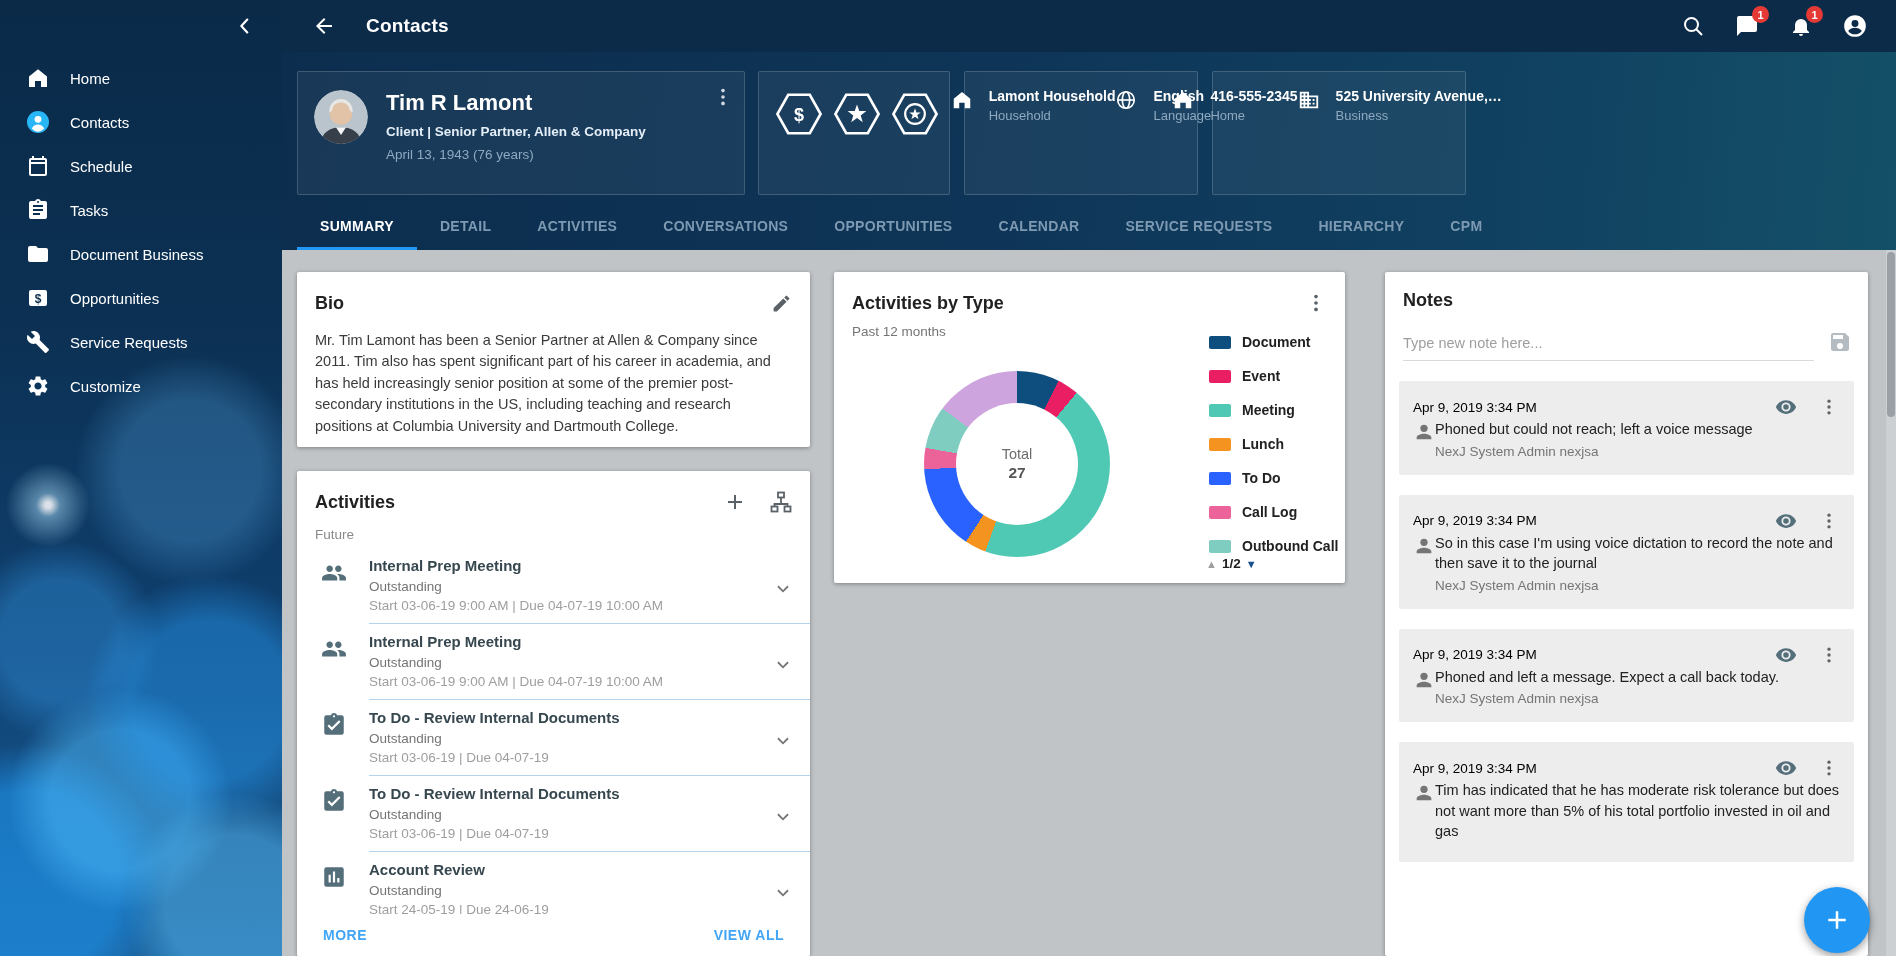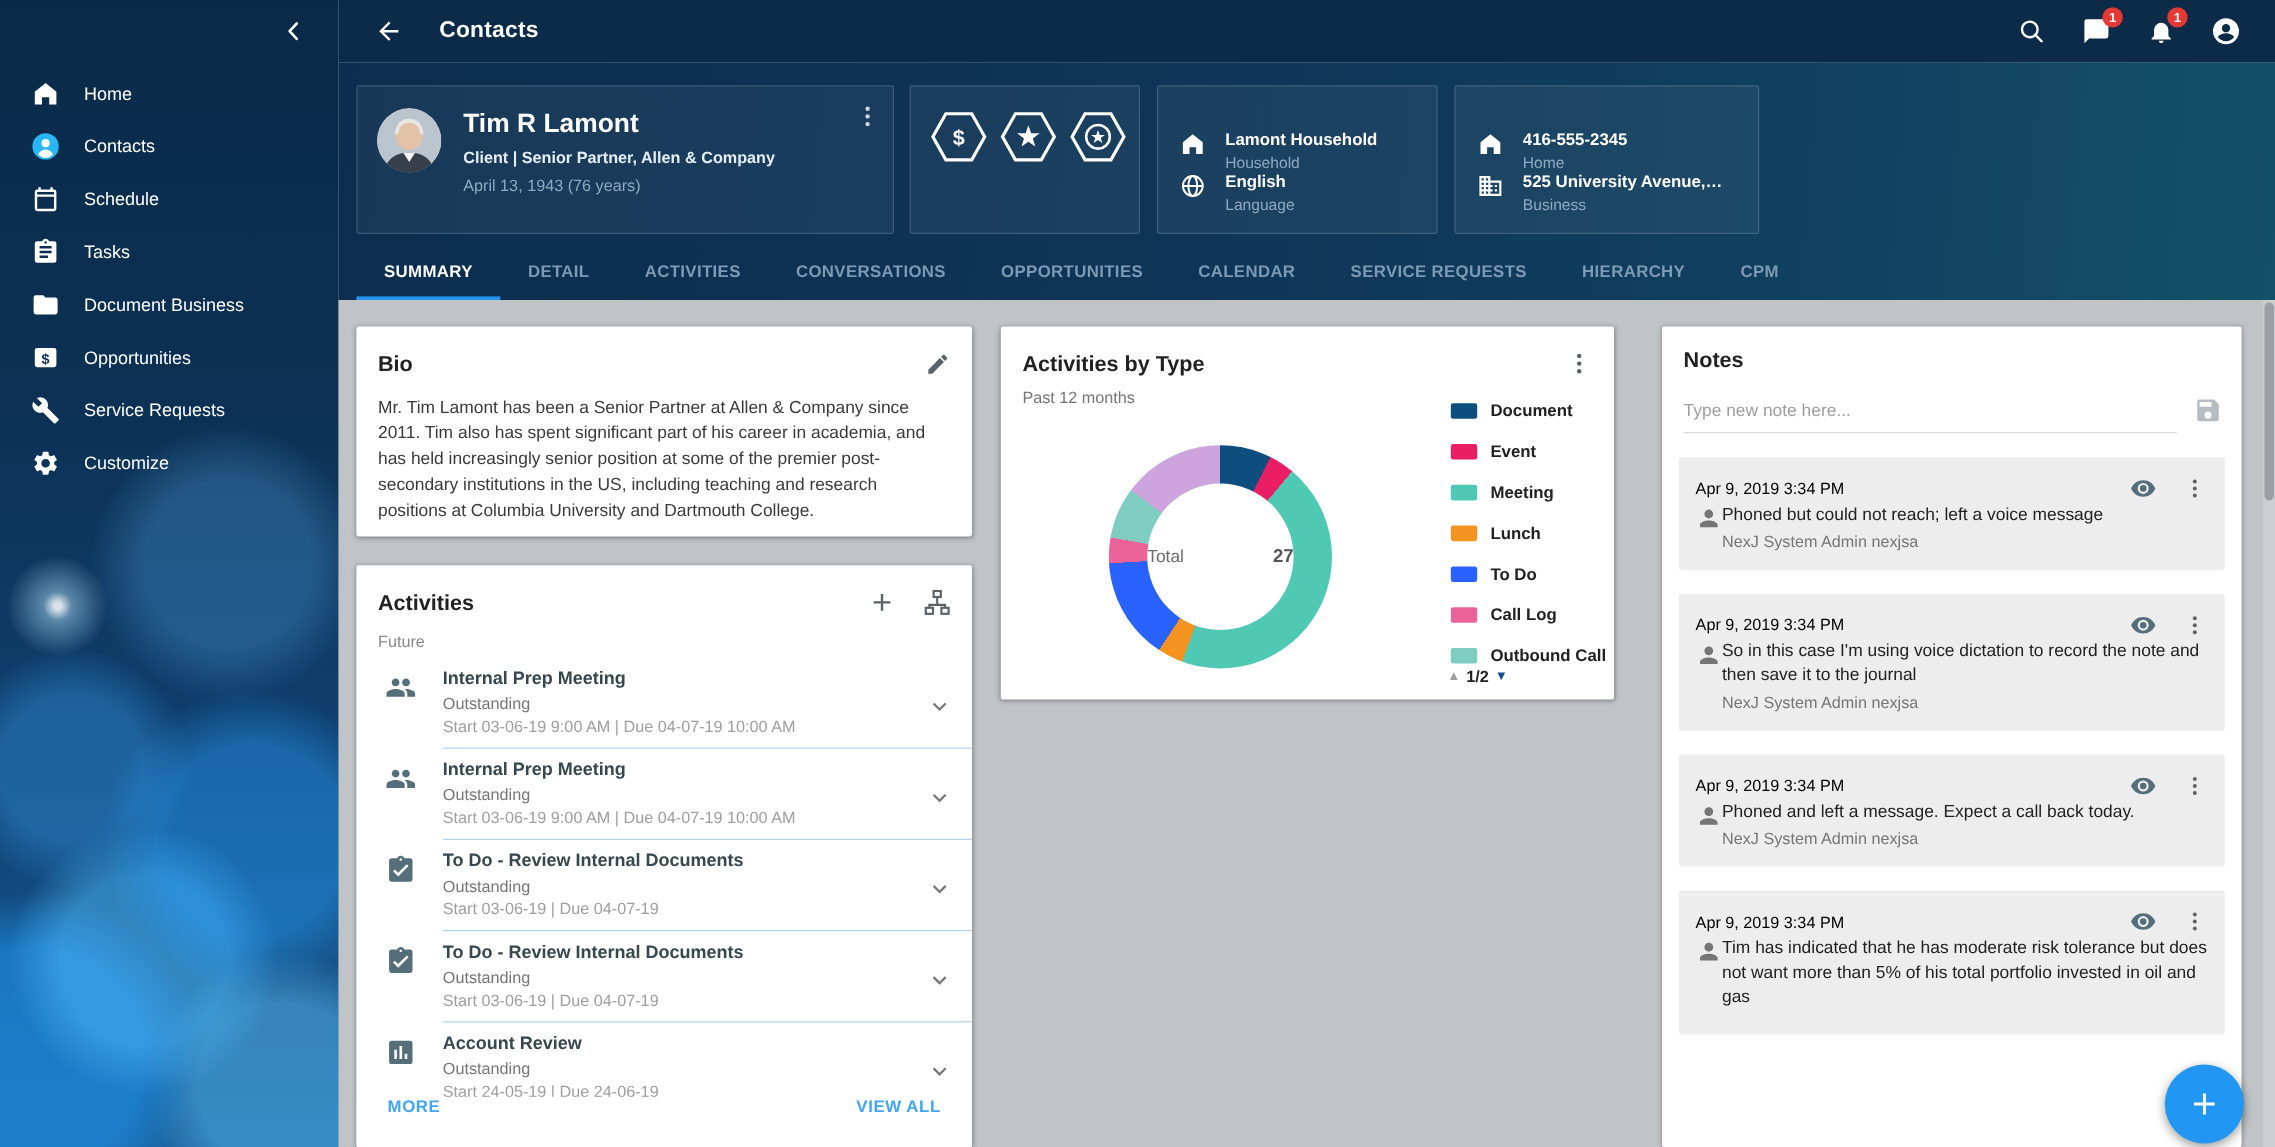--- a/index.html
+++ b/index.html
@@ -38,21 +38,21 @@
     background:linear-gradient(95deg,#0c2d4e 0%,#0e3557 45%,#104060 75%,#145068 100%)}
   .hcard{position:absolute;top:19px;height:124px;background:rgba(255,255,255,.055);border:1px solid rgba(255,255,255,.17);border-radius:2px;color:#fff}
   .contact-card{left:15px;width:448px;display:flex;padding:18px 16px;gap:18px}
   .avatar{width:54px;height:54px;border-radius:50%;overflow:hidden;flex:0 0 auto}
   .cc-name{font-size:22px;font-weight:bold;line-height:1.15}
   .cc-sub{font-size:13.5px;font-weight:bold;color:#e4eef7;margin-top:9px}
   .cc-birth{font-size:13.5px;color:#8ea9c0;margin-top:8px}
   .cc-menu{position:absolute;top:12px;right:8px;width:26px;height:26px;color:#cfd8e2;cursor:pointer}
   .badges-card{left:476px;width:192px;display:flex;align-items:flex-start;padding:20px 16px;gap:10px}
   .hexa{cursor:pointer}
-  .info-card{padding:16px 18px;display:flex;flex-direction:column;justify-content:flex-end}
+  .info-card{padding:16px 18px;display:flex;justify-content:center}
   .ic1{left:682px;width:234px}
   .ic2{left:930px;width:254px}
   .info-row{display:flex;gap:16px;align-items:flex-start}
   .info-row .iicon{width:22px;height:22px;color:#fff;margin-top:1px}
   .ir-primary{font-size:14px;font-weight:bold;white-space:nowrap;overflow:hidden;text-overflow:ellipsis;max-width:170px}
   .ir-secondary{font-size:13px;color:#8ea9c0;margin-top:4px}
 
   .tabs{position:absolute;left:15px;bottom:0;display:flex;height:46px}
   .tab{padding:0 23px;display:flex;align-items:center;font-size:14px;font-weight:bold;letter-spacing:.3px;color:#7e9ab3;cursor:pointer;border-bottom:3px solid transparent}
   .tab.active{color:#fff;border-bottom-color:#2196f3}
@@ -69,28 +69,28 @@
   .act-card{left:297px;top:471px;width:513px;height:485px;overflow:hidden}
   .act-group{padding:4px 18px 6px;font-size:13.5px;color:#8a8a8a}
   .act-item{display:flex;padding-left:24px}
   .act-icon{width:26px;height:26px;color:#546e7a;margin-top:12px}
   .act-right{flex:1;display:flex;margin-left:22px;padding:9px 16px 10px 0;border-bottom:1px solid #b3d4ee}
   .act-texts{flex:1}
   .act-title{font-size:15px;font-weight:bold;color:#37474f}
   .act-status{font-size:13.5px;color:#757575;margin-top:5px}
   .act-dates{font-size:13.5px;color:#9e9e9e;margin-top:4px}
   .act-chev{color:#757575;cursor:pointer;margin-top:8px}
-  .act-footer{position:absolute;left:0;right:0;bottom:0;height:42px;display:flex;align-items:flex-start;justify-content:space-between;padding:0 26px;background:#fff}
+  .act-footer{position:absolute;left:0;right:0;bottom:0;height:42px;display:flex;align-items:center;justify-content:space-between;padding:0 26px;background:#fff}
   .link-btn{color:#42a5f5;font-size:14px;font-weight:bold;letter-spacing:.5px;cursor:pointer}
 
   
   .chart-card{left:834px;top:272px;width:511px;height:311px}
   .chart-sub{padding:0 18px;font-size:13.5px;color:#757575}
   .donut{position:absolute;left:90px;top:99px;width:186px;height:186px;border-radius:50%}
-  .donut-hole{position:absolute;left:32px;top:32px;width:122px;height:122px;background:#fff;border-radius:50%;display:flex;flex-direction:row;align-items:center;justify-content:space-between;gap:2px}
+  .donut-hole{position:absolute;left:32px;top:32px;width:122px;height:122px;background:#fff;border-radius:50%;display:flex;flex-direction:column;align-items:center;justify-content:center;gap:2px}
   .donut-hole .t1{font-size:14.5px;color:#6c6c6c}
   .donut-hole .t2{font-size:15.5px;color:#555;font-weight:bold}
   .legend{position:absolute;left:375px;top:62px}
   .lg-row{display:flex;align-items:center;gap:11px;margin-bottom:18px}
   .lg-swatch{width:22px;height:13px;border-radius:2px}
   .lg-label{font-size:14px;font-weight:bold;color:#212121}
   .pager{position:absolute;left:372px;bottom:12px;display:flex;align-items:center;gap:5px;font-size:13.5px;font-weight:bold;color:#212121}
   .pg-up{color:#9e9e9e;font-size:11px;cursor:pointer}
   .pg-down{color:#17508e;font-size:11px;cursor:pointer}
 

